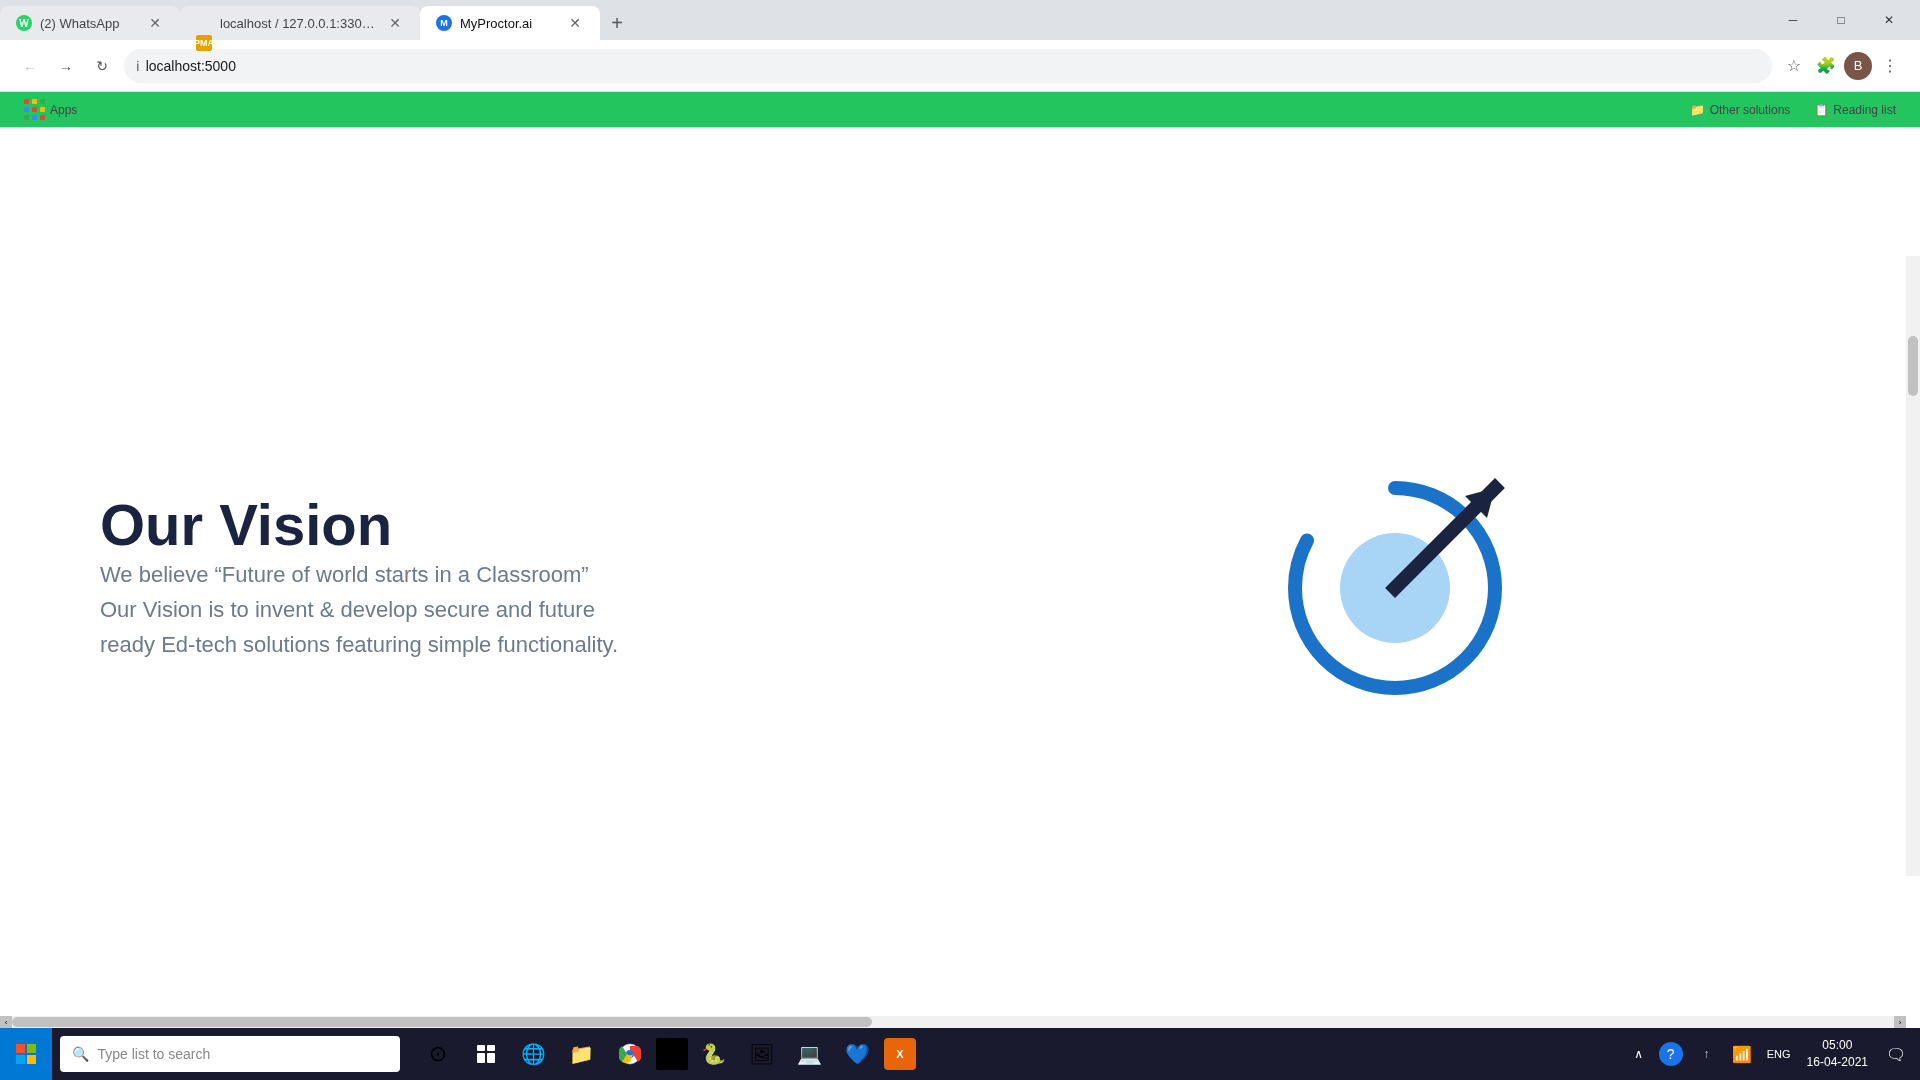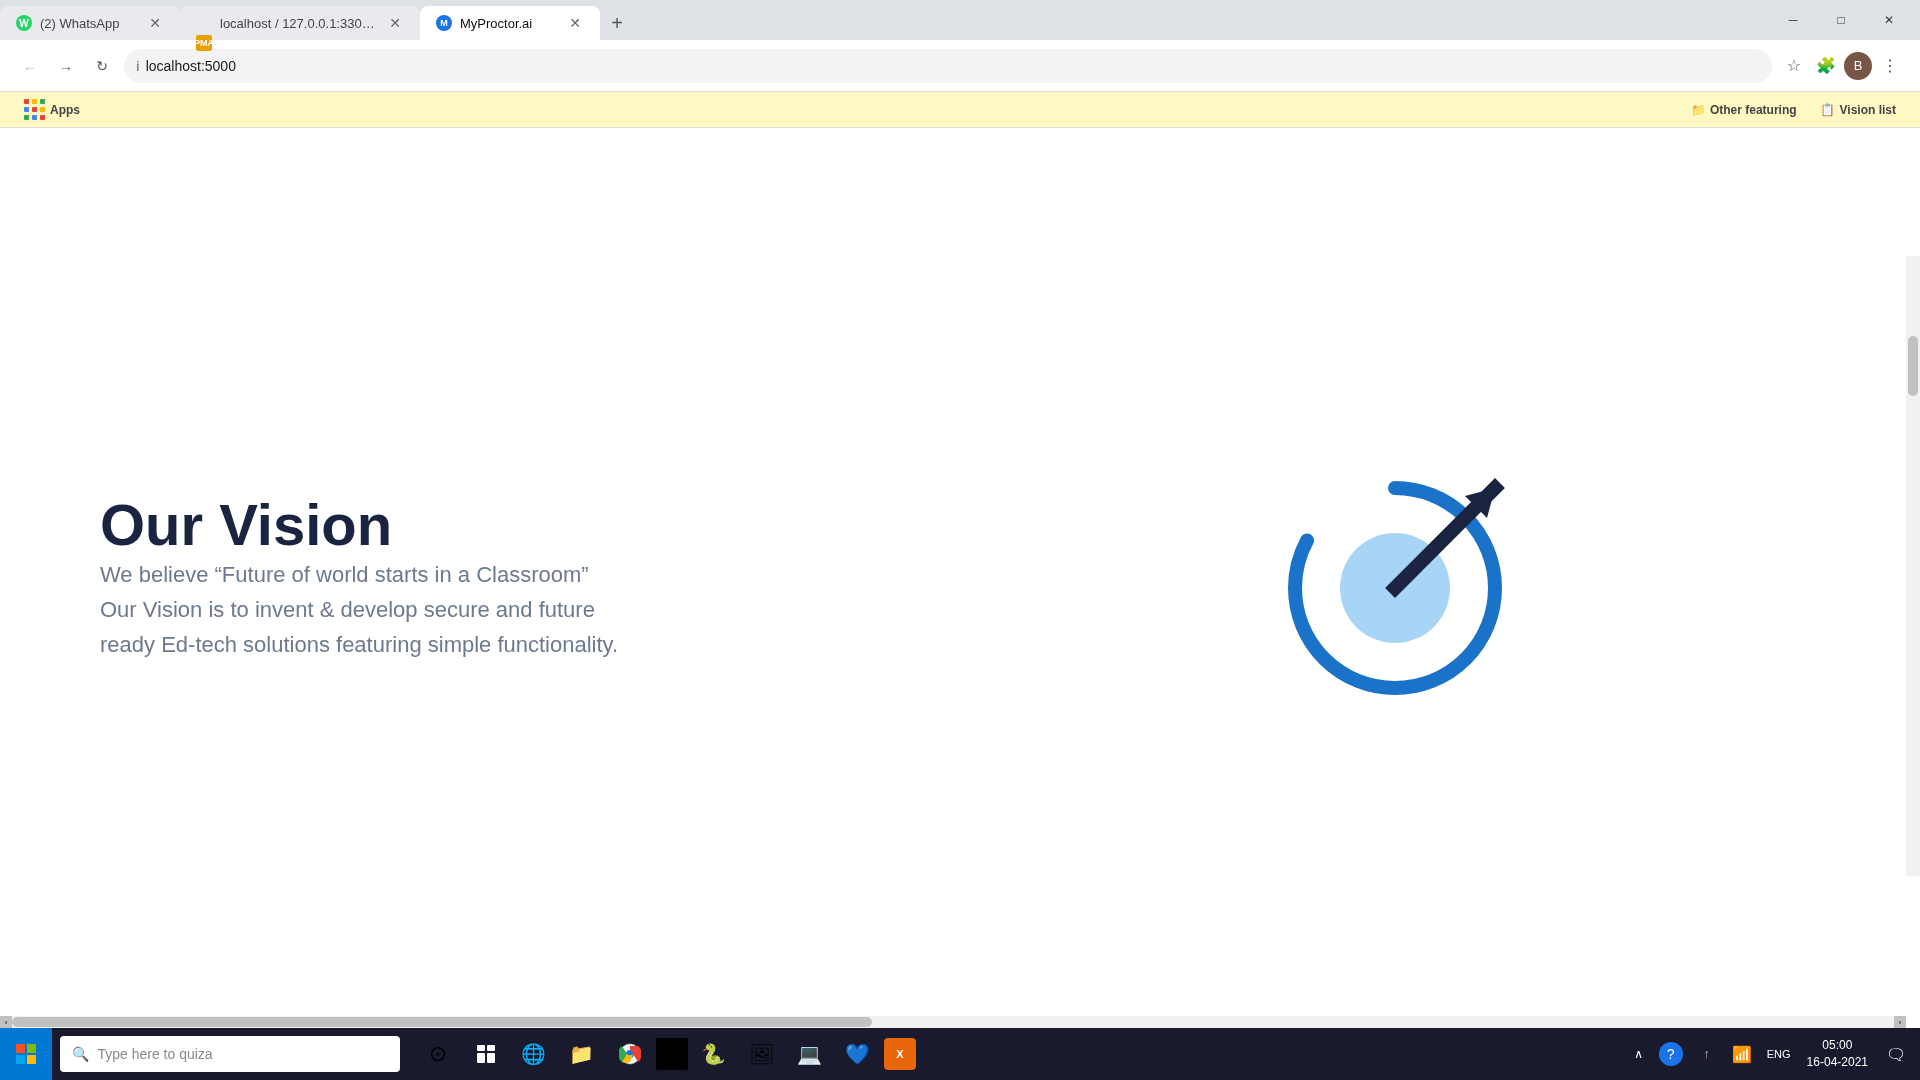--- a/index.html
+++ b/index.html
@@ -186,29 +186,28 @@
       display: flex;
       align-items: center;
       justify-content: center;
       font-size: 13px;
       font-weight: 500;
       cursor: pointer;
     }
 
     
     .bookmarks-bar {
-      background: #fef9c3;
+      background: #22c55e;
       height: 36px;
       display: flex;
       align-items: center;
       padding: 0 16px;
       gap: 4px;
       border-bottom: 1px solid #e0e0e0;
       font-size: 12px;
-      font-weight: bold;
     }
 
     .apps-icon {
       display: flex;
       align-items: center;
       gap: 4px;
       padding: 4px 8px;
       border-radius: 4px;
       cursor: pointer;
       color: #444;
@@ -502,25 +501,25 @@
         <div class="apps-grid-dot" style="background:#34A853;"></div>
         <div class="apps-grid-dot" style="background:#4285F4;"></div>
         <div class="apps-grid-dot" style="background:#EA4335;"></div>
       </div>
       <span>Apps</span>
     </div>
 
     <div class="bookmarks-right">
       <div class="bookmark-item">
         <span>📁</span>
-        <span>Other featuring</span>
+        <span>Other solutions</span>
       </div>
       <div class="bookmark-item">
         <span>📋</span>
-        <span>Vision list</span>
+        <span>Reading list</span>
       </div>
     </div>
   </div>
 
   <div style="flex:1; position:relative; display:flex; flex-direction:column;">
     <div class="page-content">
 
       <div class="content-left">
         <h1 class="vision-title">Our Vision</h1>
         <p class="vision-text">We believe “Future of world starts in a Classroom” Our Vision is to invent &amp; develop secure and future ready Ed-tech solutions featuring simple functionality.</p>
@@ -562,21 +561,21 @@
       <div class="win-logo">
         <div class="win-logo-quad" style="background:#f35325;"></div>
         <div class="win-logo-quad" style="background:#81bc06;"></div>
         <div class="win-logo-quad" style="background:#05a6f0;"></div>
         <div class="win-logo-quad" style="background:#ffba08;"></div>
       </div>
     </div>
 
     <div class="search-bar">
       <span class="search-icon-task">🔍</span>
-      <span class="search-placeholder">Type here to quiza</span>
+      <span class="search-placeholder">Type list to search</span>
     </div>
 
     <div class="taskbar-middle">
 
       <div class="taskbar-app" style="font-size:22px;">⊙</div>
 
       <div class="taskbar-app">
         <svg width="20" height="20" viewBox="0 0 20 20">
           <rect x="1" y="1" width="8" height="6" rx="1" fill="#fff"></rect>
           <rect x="11" y="1" width="8" height="6" rx="1" fill="#fff"></rect>

